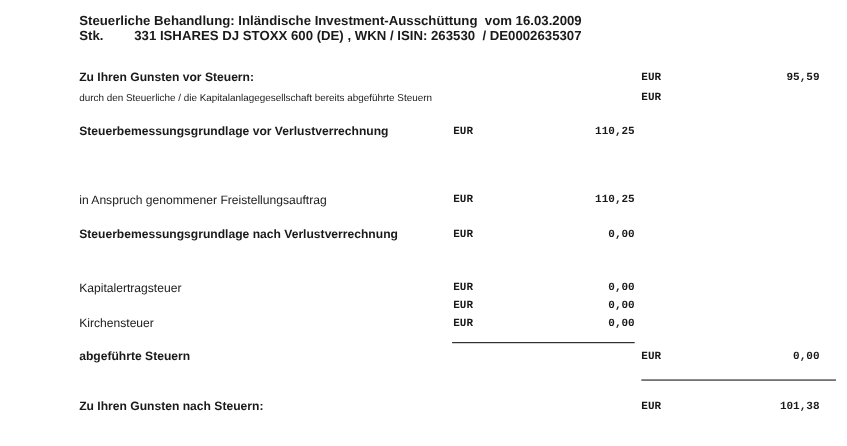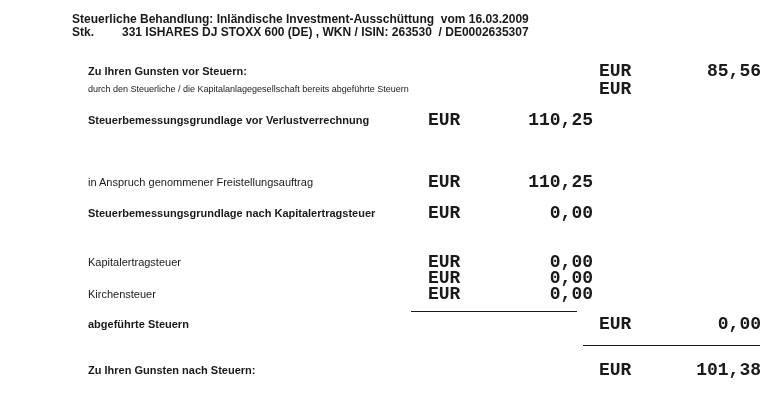--- a/index.html
+++ b/index.html
@@ -7,30 +7,30 @@
     position:relative;width:770px;height:405px;background:#ffffff;
     font-family:"Liberation Sans",sans-serif;color:#1a1a1a;overflow:hidden;padding-left:48px;
   }
   .h{
     position:absolute;left:72px;font-size:12px;line-height:13px;
     font-weight:bold;white-space:pre;
   }
   .h1{top:13px;}
   .h2{top:26px;}
   .h2b{left:122px;}
-  .row{position:absolute;left:0;top:0;width:657px;height:15px;margin-left:16px;}
+  .row{position:absolute;left:0;top:0;width:657px;height:15px;}
   .label{
     position:absolute;left:72px;top:0;font-size:11px;line-height:15px;
     white-space:pre;
   }
   .bold{font-weight:bold;}
   .small{font-size:9px;}
   .cur,.val{
     position:absolute;top:0;font-family:"Liberation Mono",monospace;
-    font-size:18px;line-height:15px;font-weight:bold;white-space:pre;
+    font-size:10px;line-height:15px;font-weight:bold;white-space:pre;
   }
   .inner .cur{left:412px;}
   .inner .val{left:412px;width:165px;text-align:right;}
   .outer .cur{left:583px;}
   .outer .val{left:583px;width:162px;text-align:right;}
   .r1{top:64px;}
   .r2{top:82px;}
   .r3{top:113px;}
   .r4{top:175px;}
   .r5{top:206px;}
@@ -48,42 +48,42 @@
 
 <div class="doc">
 
   <div class="h h1">Steuerliche Behandlung: Inländische Investment-Ausschüttung  vom 16.03.2009</div>
   <div class="h h2">Stk.</div>
   <div class="h h2 h2b">331 ISHARES DJ STOXX 600 (DE) , WKN / ISIN: 263530  / DE0002635307</div>
 
   <div class="row outer r1">
     <span class="label bold">Zu Ihren Gunsten vor Steuern:</span>
     <span class="cur">EUR</span>
-    <span class="val">85,56</span>
+    <span class="val">95,59</span>
   </div>
 
   <div class="row outer r2">
     <span class="label small">durch den Steuerliche / die Kapitalanlagegesellschaft bereits abgeführte Steuern</span>
     <span class="cur">EUR</span>
   </div>
 
   <div class="row inner r3">
     <span class="label bold">Steuerbemessungsgrundlage vor Verlustverrechnung</span>
     <span class="cur">EUR</span>
     <span class="val">110,25</span>
   </div>
 
   <div class="row inner r4">
     <span class="label">in Anspruch genommener Freistellungsauftrag</span>
     <span class="cur">EUR</span>
     <span class="val">110,25</span>
   </div>
 
   <div class="row inner r5">
-    <span class="label bold">Steuerbemessungsgrundlage nach Kapitalertragsteuer</span>
+    <span class="label bold">Steuerbemessungsgrundlage nach Verlustverrechnung</span>
     <span class="cur">EUR</span>
     <span class="val">0,00</span>
   </div>
 
   <div class="row inner r6">
     <span class="label">Kapitalertragsteuer</span>
     <span class="cur">EUR</span>
     <span class="val">0,00</span>
   </div>
 

